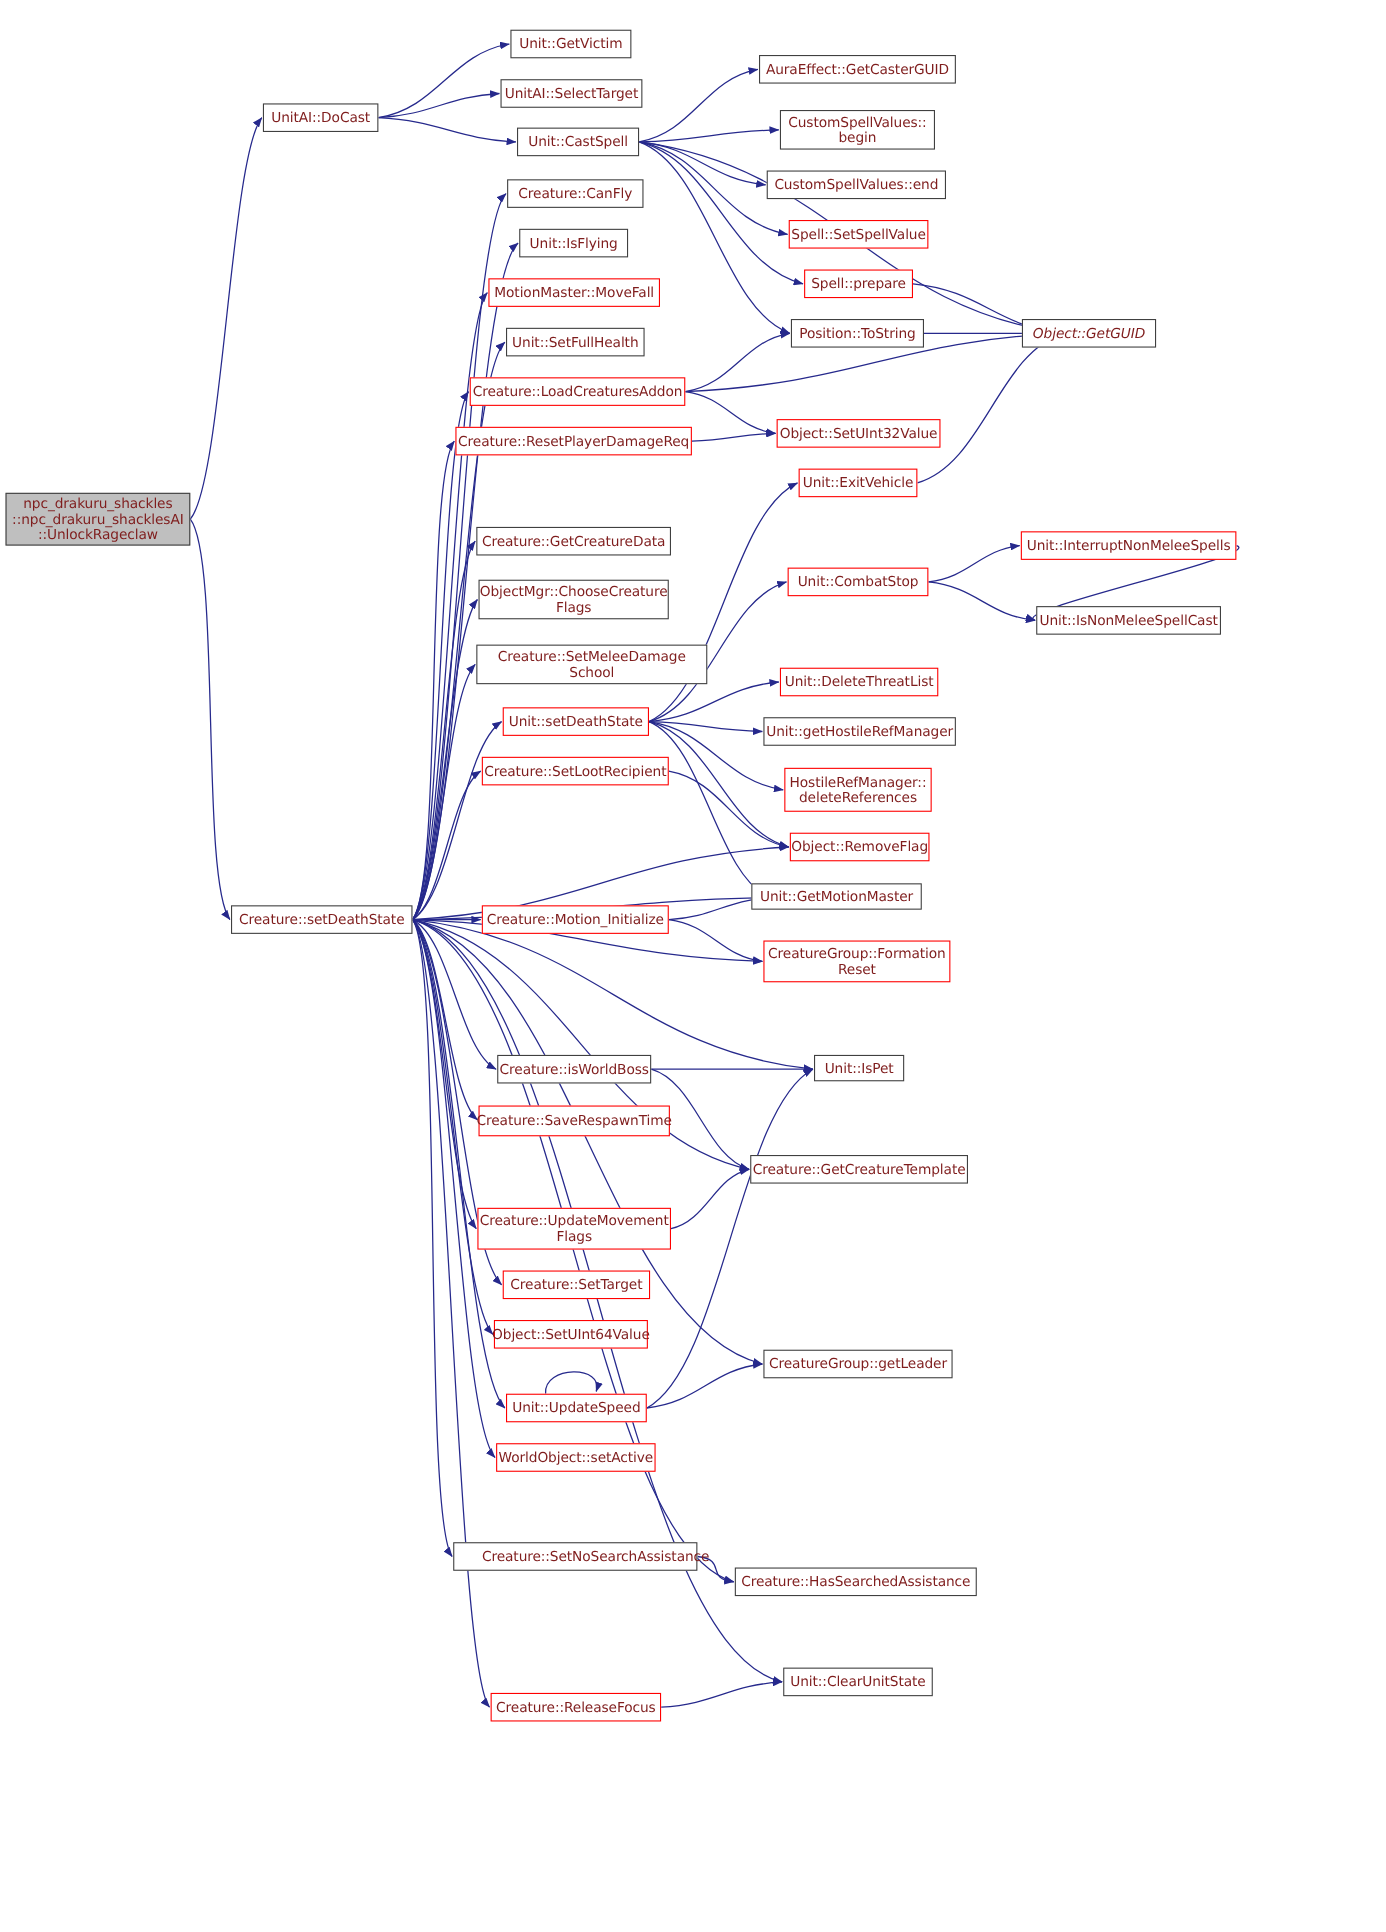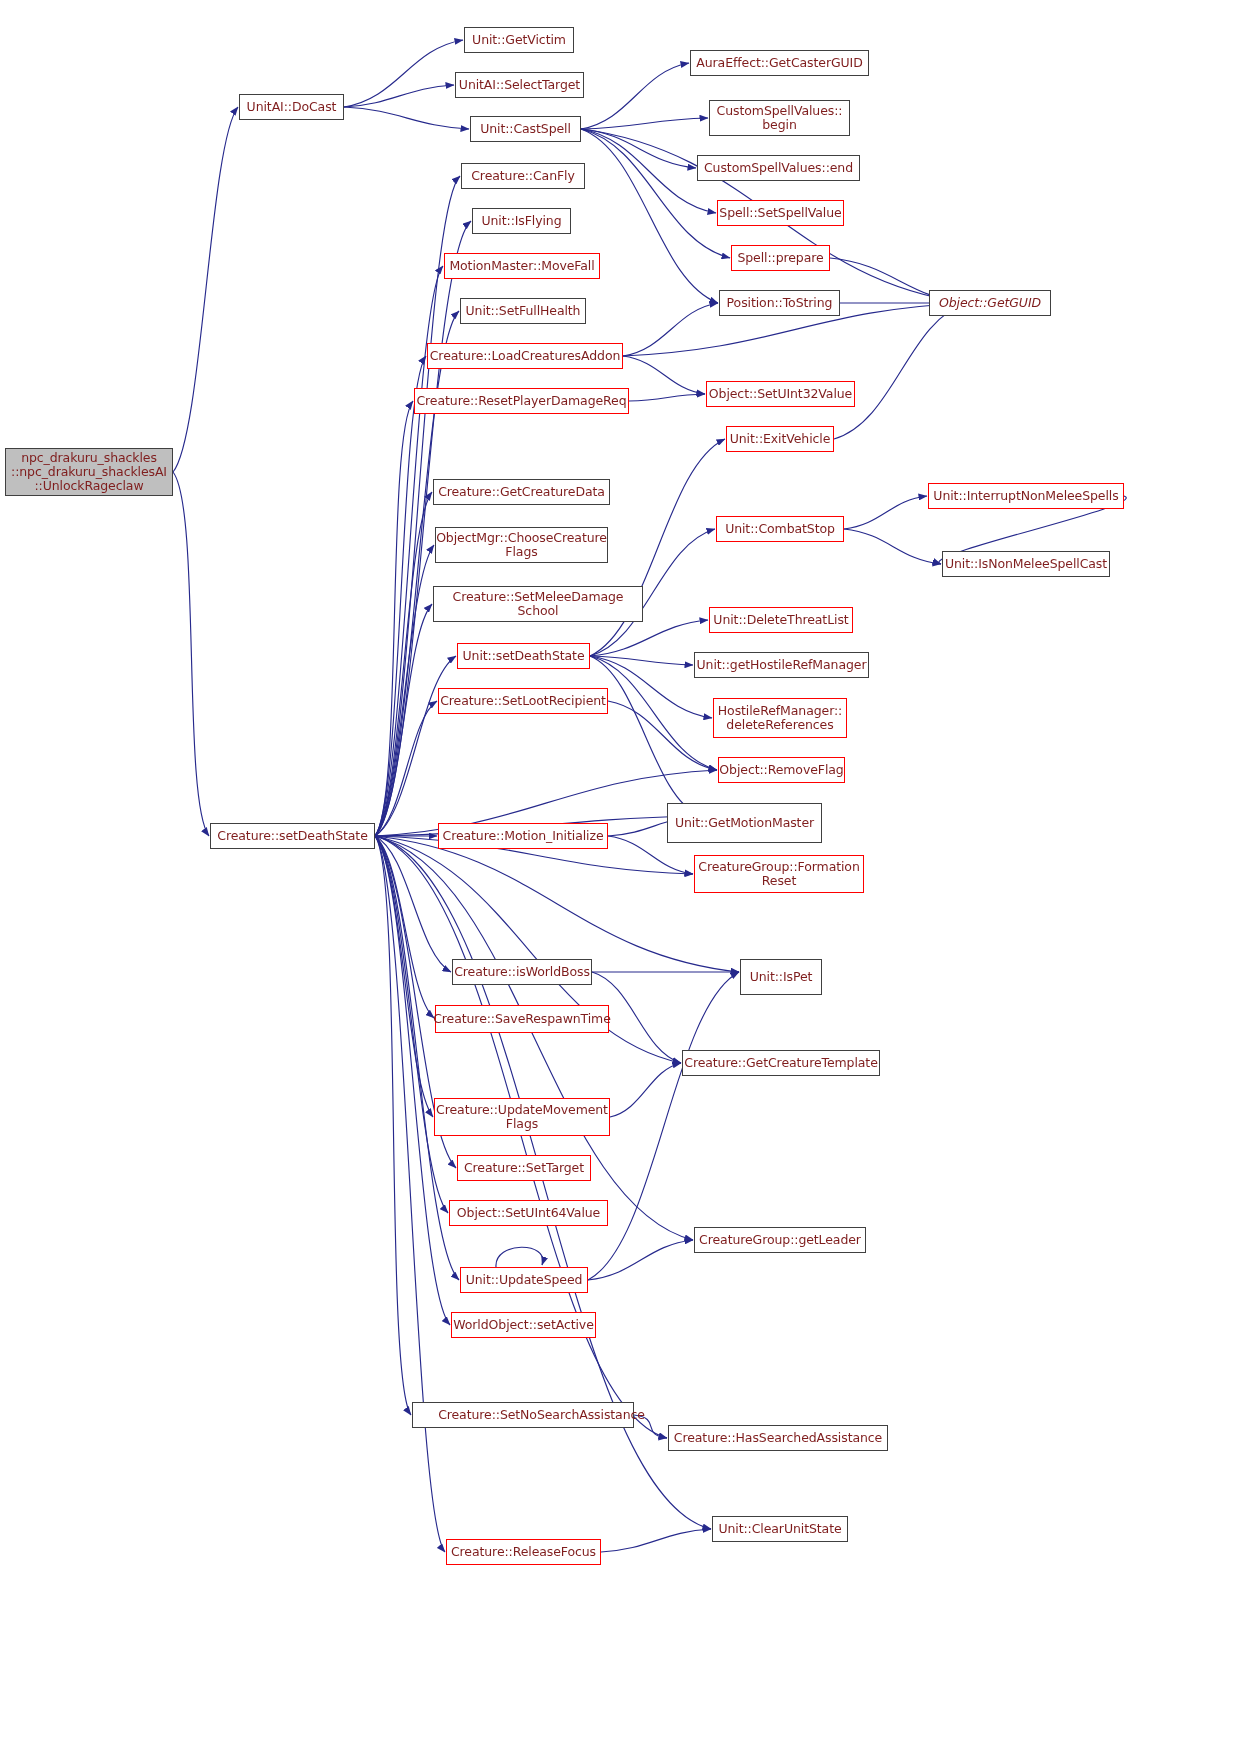--- a/index.html
+++ b/index.html
@@ -163,33 +163,33 @@
       <div class="node red" style="left: 457px; top: 643px; width: 133px; height: 26px;">Unit::setDeathState</div>
       <div class="node red" style="left: 438px; top: 688px; width: 170px; height: 26px;">Creature::SetLootRecipient</div>
       <div class="node red" style="left: 928px; top: 483px; width: 196px; height: 26px;">Unit::InterruptNonMeleeSpells</div>
       <div class="node" style="left: 942px; top: 551px; width: 168px; height: 26px;">Unit::IsNonMeleeSpellCast</div>
       <div class="node red" style="left: 716px; top: 516px; width: 128px; height: 26px;">Unit::CombatStop</div>
       <div class="node red" style="left: 709px; top: 607px; width: 144px; height: 26px;">Unit::DeleteThreatList</div>
       <div class="node" style="left: 694px; top: 652px; width: 175px; height: 26px;">Unit::getHostileRefManager</div>
       <div class="node red" style="left: 713px; top: 698px; width: 134px; height: 40px;">HostileRefManager::
 deleteReferences</div>
       <div class="node red" style="left: 718px; top: 757px; width: 127px; height: 26px;">Object::RemoveFlag</div>
-      <div class="node" style="left: 667px; top: 803px; width: 155px; height: 40px;">Unit::GetMotionMaster</div>
+      <div class="node" style="left: 683px; top: 803px; width: 155px; height: 24px;">Unit::GetMotionMaster</div>
       <div class="node" style="left: 210px; top: 823px; width: 165px; height: 26px;">Creature::setDeathState</div>
       <div class="node red" style="left: 438px; top: 823px; width: 170px; height: 26px;">Creature::Motion_Initialize</div>
       <div class="node red" style="left: 694px; top: 855px; width: 170px; height: 38px;">CreatureGroup::Formation
 Reset</div>
       <div class="node" style="left: 452px; top: 959px; width: 140px; height: 26px;">Creature::isWorldBoss</div>
-      <div class="node" style="left: 740px; top: 959px; width: 82px; height: 36px;">Unit::IsPet</div>
+      <div class="node" style="left: 740px; top: 959px; width: 82px; height: 24px;">Unit::IsPet</div>
       <div class="node red" style="left: 435px; top: 1005px; width: 174px; height: 28px;">Creature::SaveRespawnTime</div>
       <div class="node" style="left: 682px; top: 1050px; width: 198px; height: 26px;">Creature::GetCreatureTemplate</div>
       <div class="node red" style="left: 434px; top: 1098px; width: 176px; height: 38px;">Creature::UpdateMovement
 Flags</div>
       <div class="node red" style="left: 457px; top: 1155px; width: 134px; height: 26px;">Creature::SetTarget</div>
-      <div class="node red" style="left: 449px; top: 1200px; width: 159px; height: 26px;">Object::SetUInt64Value</div>
+      <div class="node red" style="left: 449px; top: 1200px; width: 140px; height: 26px;">Object::SetUInt64Value</div>
       <div class="node" style="left: 694px; top: 1227px; width: 172px; height: 26px;">CreatureGroup::getLeader</div>
       <div class="node red" style="left: 460px; top: 1267px; width: 128px; height: 26px;">Unit::UpdateSpeed</div>
       <div class="node red" style="left: 451px; top: 1312px; width: 145px; height: 26px;">WorldObject::setActive</div>
       <div class="node" style="left: 412px; top: 1402px; width: 222px; height: 26px; padding-left: 40px;">Creature::SetNoSearchAssistance</div>
       <div class="node" style="left: 668px; top: 1425px; width: 220px; height: 26px;">Creature::HasSearchedAssistance</div>
       <div class="node" style="left: 712px; top: 1516px; width: 136px; height: 26px;">Unit::ClearUnitState</div>
       <div class="node red" style="left: 446px; top: 1539px; width: 155px; height: 26px;">Creature::ReleaseFocus</div>
     </div>
 </div>
 

